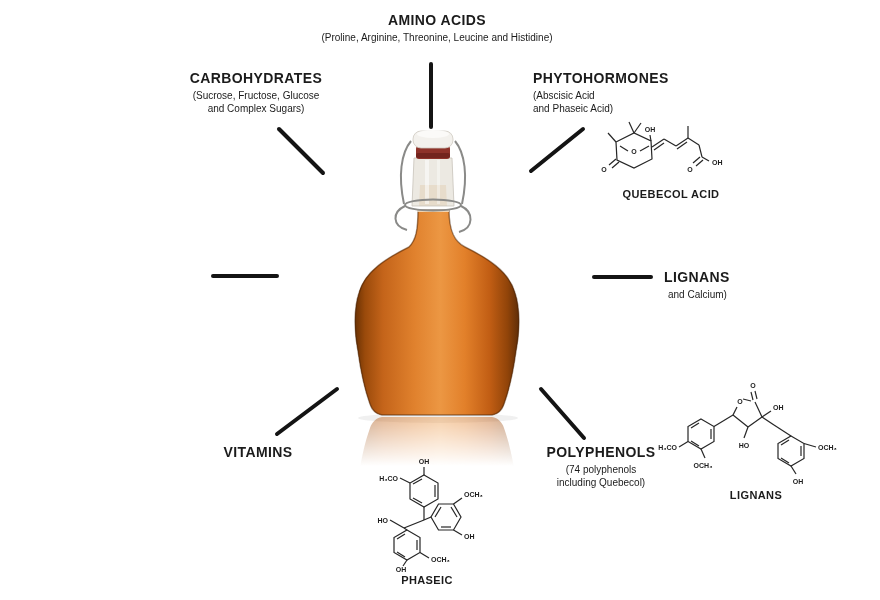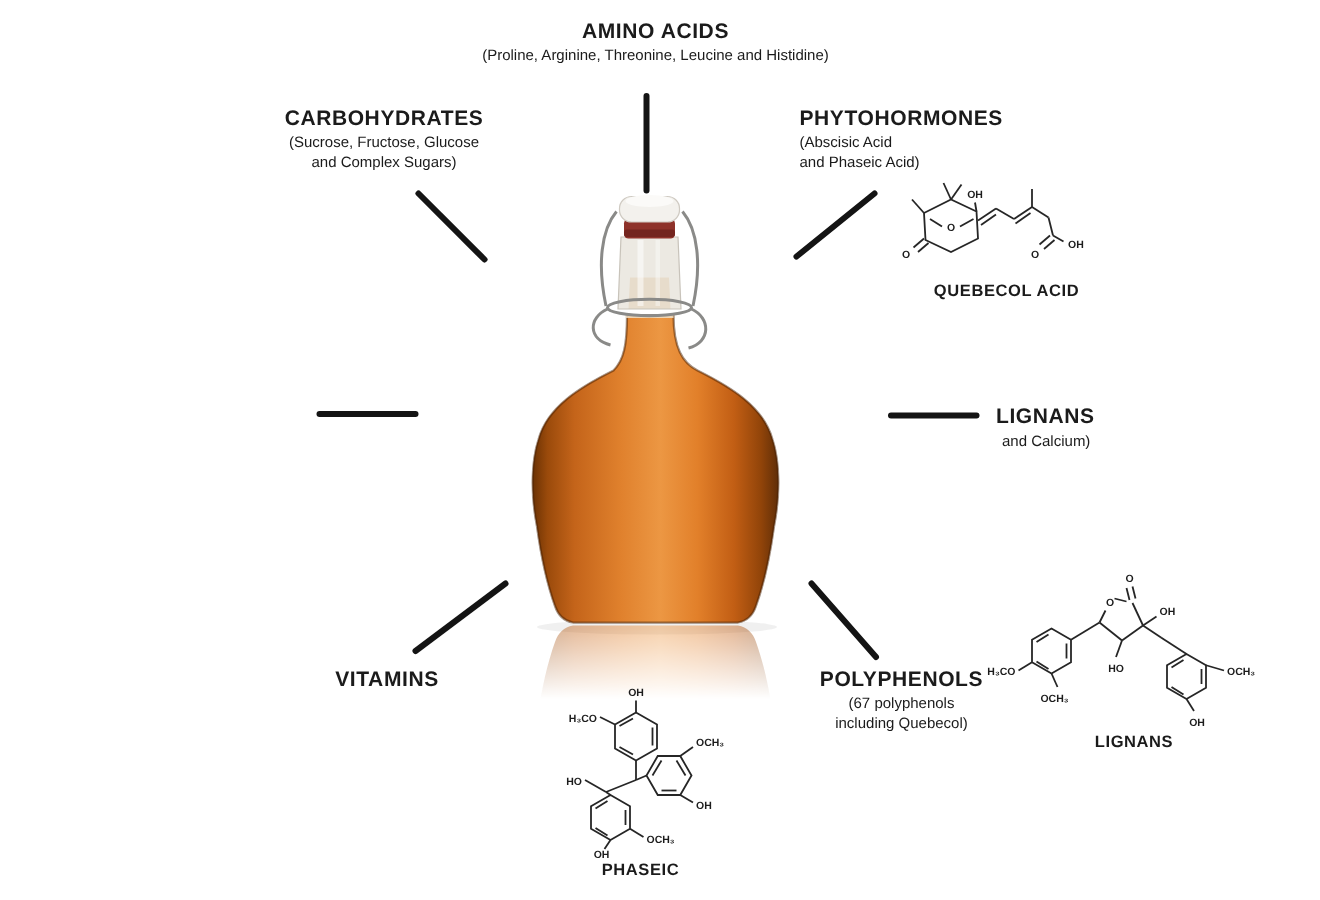--- a/index.html
+++ b/index.html
@@ -240,21 +240,21 @@
     <div class="t">LIGNANS</div>
     <div class="l" style="padding-left:4px">and Calcium)</div>
   </div>
 
   <div class="node ta-c" style="left:138px;top:444px;width:240px">
     <div class="t">VITAMINS</div>
   </div>
 
   <div class="node ta-c" style="left:481px;top:444px;width:240px">
     <div class="t">POLYPHENOLS</div>
-    <div class="l">(67 polyphenols</div>
+    <div class="l">(74 polyphenols</div>
     <div class="l">including Quebecol)</div>
   </div>
 
   <div class="cap" style="left:601px;top:188px;width:140px">QUEBECOL ACID</div>
   <div class="cap" style="left:686px;top:489px;width:140px">LIGNANS</div>
   <div class="cap" style="left:357px;top:574px;width:140px">PHASEIC</div>
 
 </div>
 
 </body></html>

